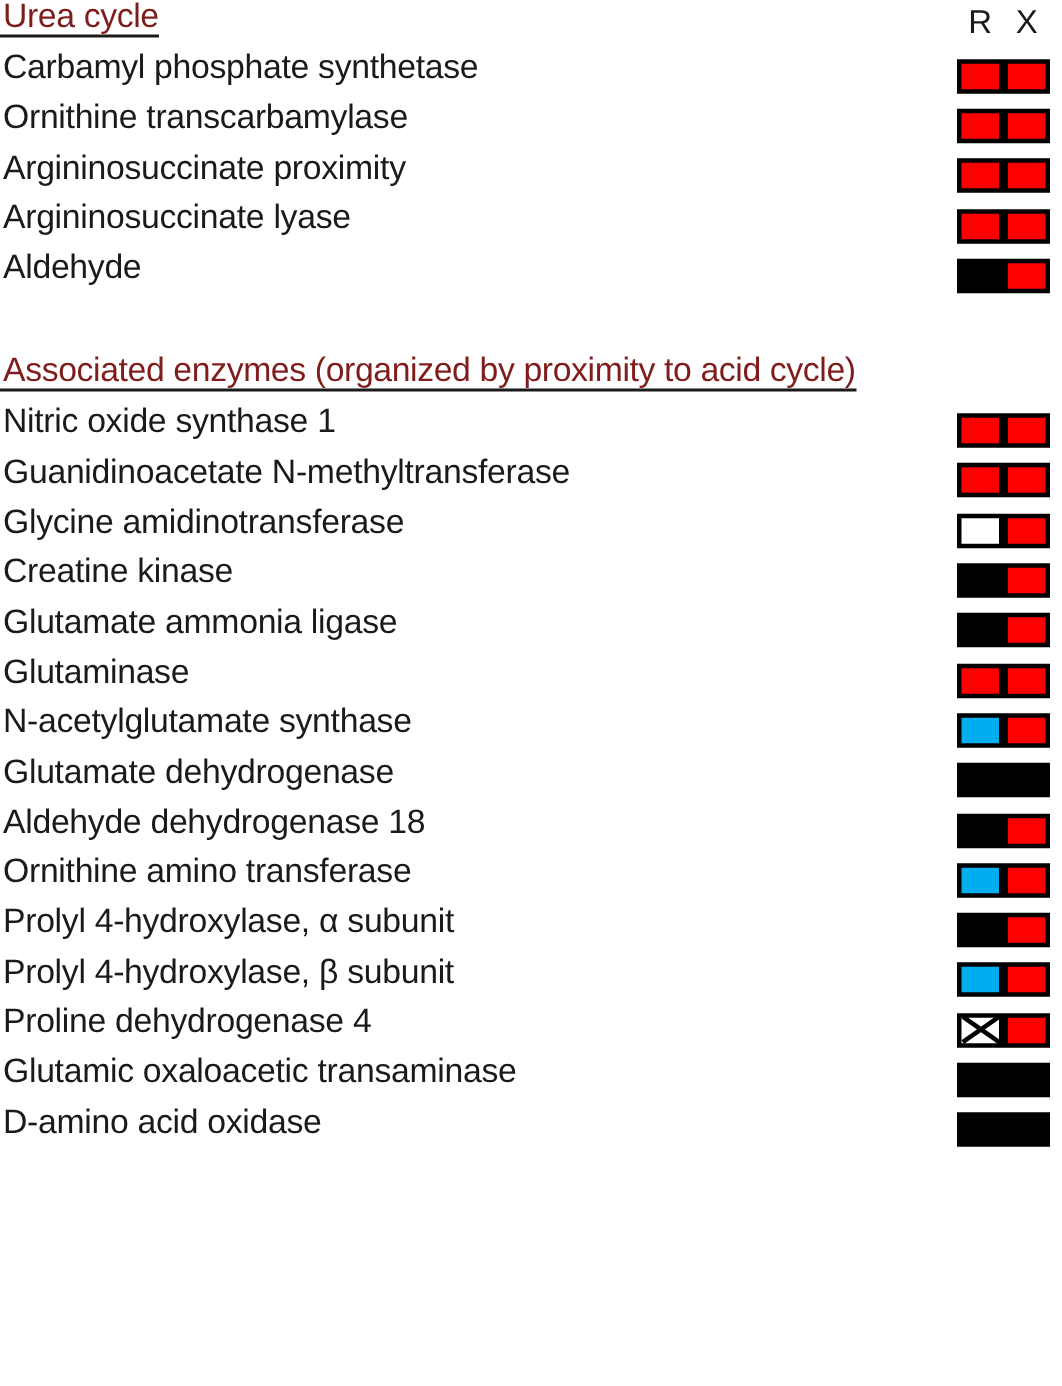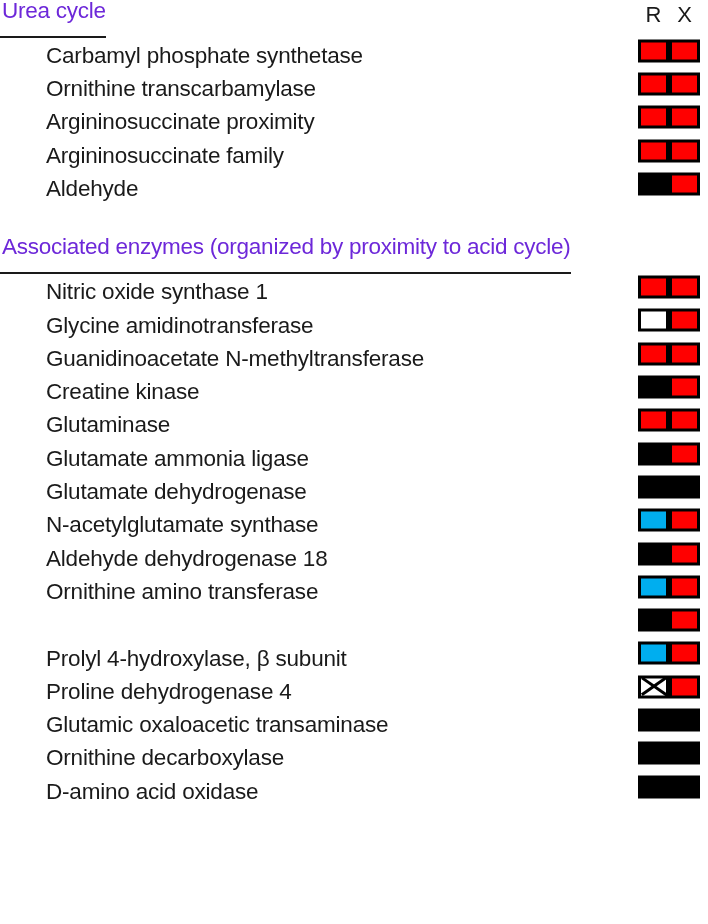--- a/index.html
+++ b/index.html
@@ -21,43 +21,42 @@
     width: 708px;
     height: 924px;
     box-sizing: border-box;
   }
 
   
   .row {
     position: relative;
     height: 33.3px;
     display: flex;
-    align-items: flex-end;
-    padding-left: 44px;
+    align-items: flex-start;
   }
 
   .row-label {
     font-size: 22.5px;
     line-height: 1;
     letter-spacing: -0.2px;
     white-space: nowrap;
     padding-left: 2px;
     color: #1a1a1a;
   }
 
   .section-title {
     font-size: 22.5px;
     line-height: 1;
     letter-spacing: -0.25px;
     white-space: nowrap;
     padding-left: 2px;
-    color: #6d28d9;
+    color: #7f1d1d;
     border-bottom: 2px solid #1a1a1a;
     display: inline-block;
-    padding-bottom: 13px;
+    padding-bottom: 0;
   }
 
   .section-row {
     position: relative;
     height: 34px;
     display: flex;
     align-items: flex-start;
   }
 
   .spacer {
@@ -155,21 +154,21 @@
         </div>
       </div>
       <div class="row">
         <div class="row-label">Argininosuccinate proximity</div>
         <div class="markers">
           <div class="cell red"></div>
           <div class="cell red"></div>
         </div>
       </div>
       <div class="row">
-        <div class="row-label">Argininosuccinate family</div>
+        <div class="row-label">Argininosuccinate lyase</div>
         <div class="markers">
           <div class="cell red"></div>
           <div class="cell red"></div>
         </div>
       </div>
       <div class="row">
         <div class="row-label">Aldehyde</div>
         <div class="markers">
           <div class="cell black"></div>
           <div class="cell red"></div>
@@ -180,83 +179,84 @@
         <div class="section-title">Associated enzymes (organized by proximity to acid cycle)</div>
       </div>
       <div class="row">
         <div class="row-label">Nitric oxide synthase 1</div>
         <div class="markers">
           <div class="cell red"></div>
           <div class="cell red"></div>
         </div>
       </div>
       <div class="row">
+        <div class="row-label">Guanidinoacetate N-methyltransferase</div>
+        <div class="markers">
+          <div class="cell red"></div>
+          <div class="cell red"></div>
+        </div>
+      </div>
+      <div class="row">
         <div class="row-label">Glycine amidinotransferase</div>
         <div class="markers">
           <div class="cell white"></div>
           <div class="cell red"></div>
         </div>
       </div>
       <div class="row">
-        <div class="row-label">Guanidinoacetate N-methyltransferase</div>
-        <div class="markers">
-          <div class="cell red"></div>
-          <div class="cell red"></div>
-        </div>
-      </div>
-      <div class="row">
         <div class="row-label">Creatine kinase</div>
         <div class="markers">
           <div class="cell black"></div>
           <div class="cell red"></div>
         </div>
       </div>
       <div class="row">
+        <div class="row-label">Glutamate ammonia ligase</div>
+        <div class="markers">
+          <div class="cell black"></div>
+          <div class="cell red"></div>
+        </div>
+      </div>
+      <div class="row">
         <div class="row-label">Glutaminase</div>
         <div class="markers">
           <div class="cell red"></div>
           <div class="cell red"></div>
         </div>
       </div>
       <div class="row">
-        <div class="row-label">Glutamate ammonia ligase</div>
-        <div class="markers">
-          <div class="cell black"></div>
+        <div class="row-label">N-acetylglutamate synthase</div>
+        <div class="markers">
+          <div class="cell blue"></div>
           <div class="cell red"></div>
         </div>
       </div>
       <div class="row">
         <div class="row-label">Glutamate dehydrogenase</div>
         <div class="markers solid">
           <div class="cell black"></div>
           <div class="cell black"></div>
         </div>
       </div>
       <div class="row">
-        <div class="row-label">N-acetylglutamate synthase</div>
+        <div class="row-label">Aldehyde dehydrogenase 18</div>
+        <div class="markers">
+          <div class="cell black"></div>
+          <div class="cell red"></div>
+        </div>
+      </div>
+      <div class="row">
+        <div class="row-label">Ornithine amino transferase</div>
         <div class="markers">
           <div class="cell blue"></div>
           <div class="cell red"></div>
         </div>
       </div>
       <div class="row">
-        <div class="row-label">Aldehyde dehydrogenase 18</div>
-        <div class="markers">
-          <div class="cell black"></div>
-          <div class="cell red"></div>
-        </div>
-      </div>
-      <div class="row">
-        <div class="row-label">Ornithine amino transferase</div>
-        <div class="markers">
-          <div class="cell blue"></div>
-          <div class="cell red"></div>
-        </div>
-      </div>
-      <div class="row">
+        <div class="row-label">Prolyl 4-hydroxylase, α subunit</div>
         <div class="markers">
           <div class="cell black"></div>
           <div class="cell red"></div>
         </div>
       </div>
       <div class="row">
         <div class="row-label">Prolyl 4-hydroxylase, β subunit</div>
         <div class="markers">
           <div class="cell blue"></div>
           <div class="cell red"></div>
@@ -270,27 +270,20 @@
         </div>
       </div>
       <div class="row">
         <div class="row-label">Glutamic oxaloacetic transaminase</div>
         <div class="markers solid">
           <div class="cell black"></div>
           <div class="cell black"></div>
         </div>
       </div>
       <div class="row">
-        <div class="row-label">Ornithine decarboxylase</div>
-        <div class="markers solid">
-          <div class="cell black"></div>
-          <div class="cell black"></div>
-        </div>
-      </div>
-      <div class="row">
         <div class="row-label">D-amino acid oxidase</div>
         <div class="markers solid">
           <div class="cell black"></div>
           <div class="cell black"></div>
         </div>
       </div>
     </div>
 
 </div>
 

